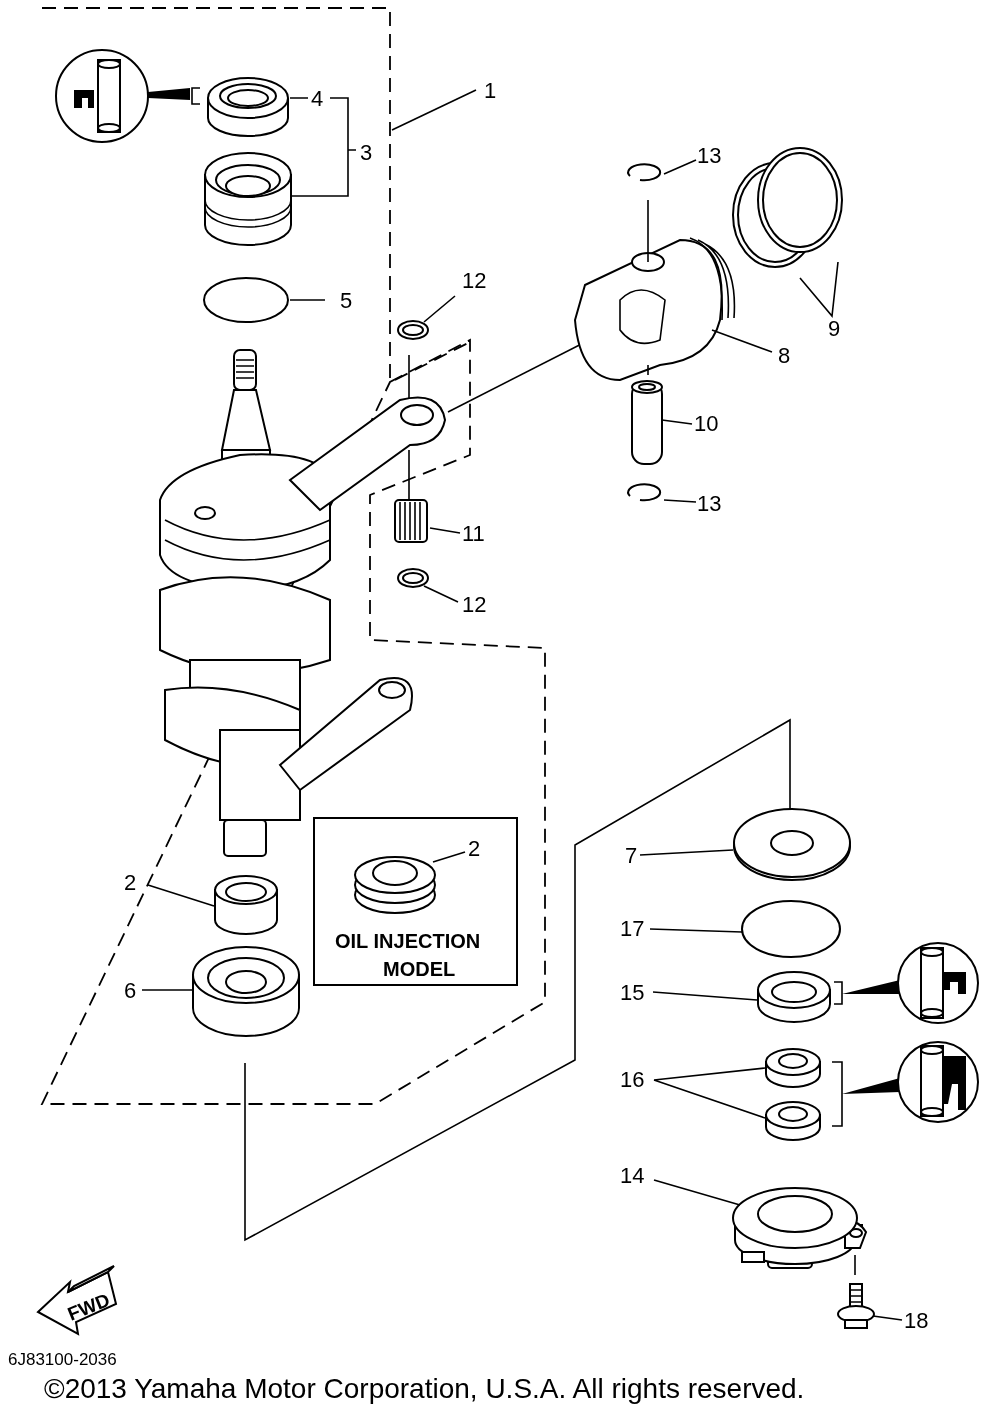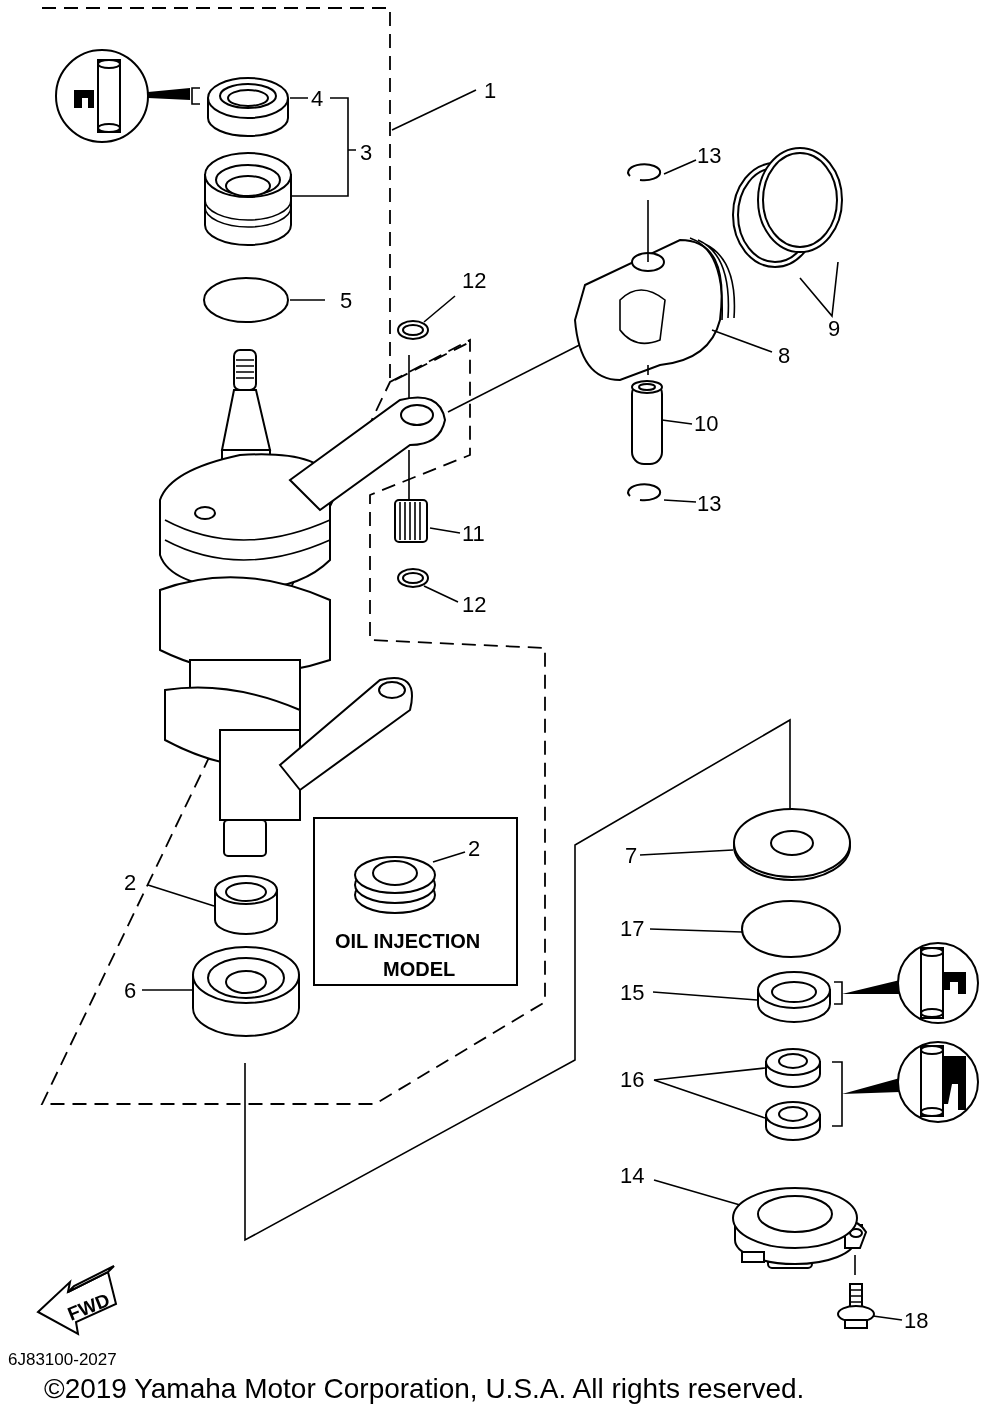--- a/index.html
+++ b/index.html
@@ -243,14 +243,14 @@
   <text class="callout" x="625" y="863">7</text>
   <text class="callout" x="124" y="890">2</text>
   <text class="callout" x="620" y="936">17</text>
   <text class="callout" x="124" y="998">6</text>
   <text class="callout" x="620" y="1000">15</text>
   <text class="callout" x="620" y="1087">16</text>
   <text class="callout" x="620" y="1183">14</text>
   <text class="callout" x="904" y="1328">18</text>
 </svg>
 
-<div class="code">6J83100-2027</div>
-<div class="copyright">©2019 Yamaha Motor Corporation, U.S.A. All rights reserved.</div>
+<div class="code">6J83100-2036</div>
+<div class="copyright">©2013 Yamaha Motor Corporation, U.S.A. All rights reserved.</div>
 
 </body></html>

